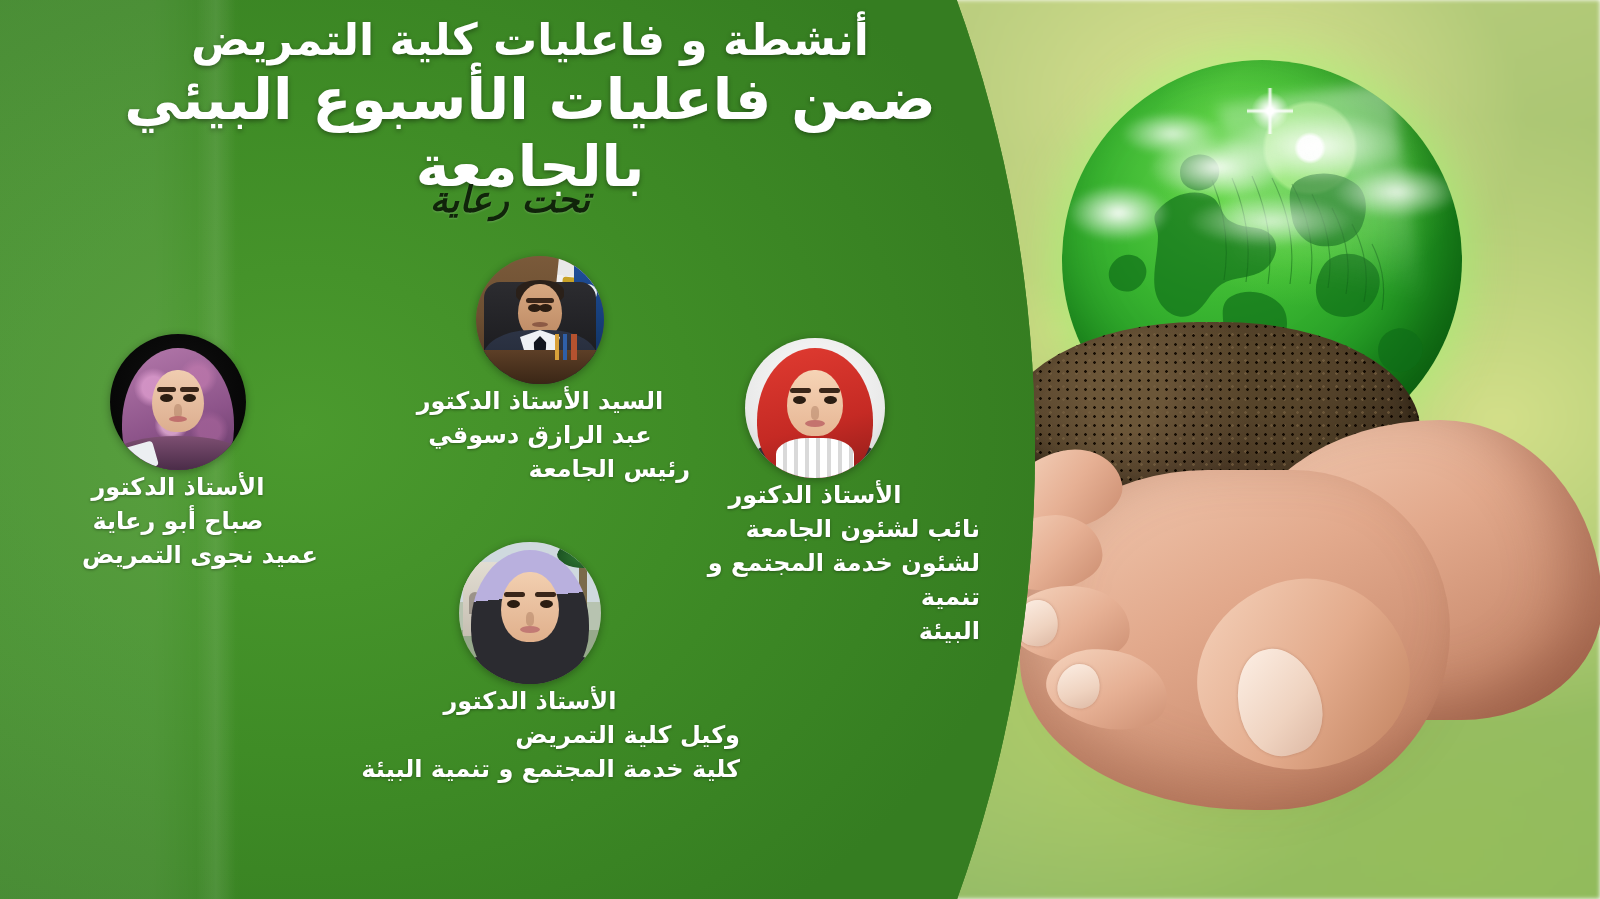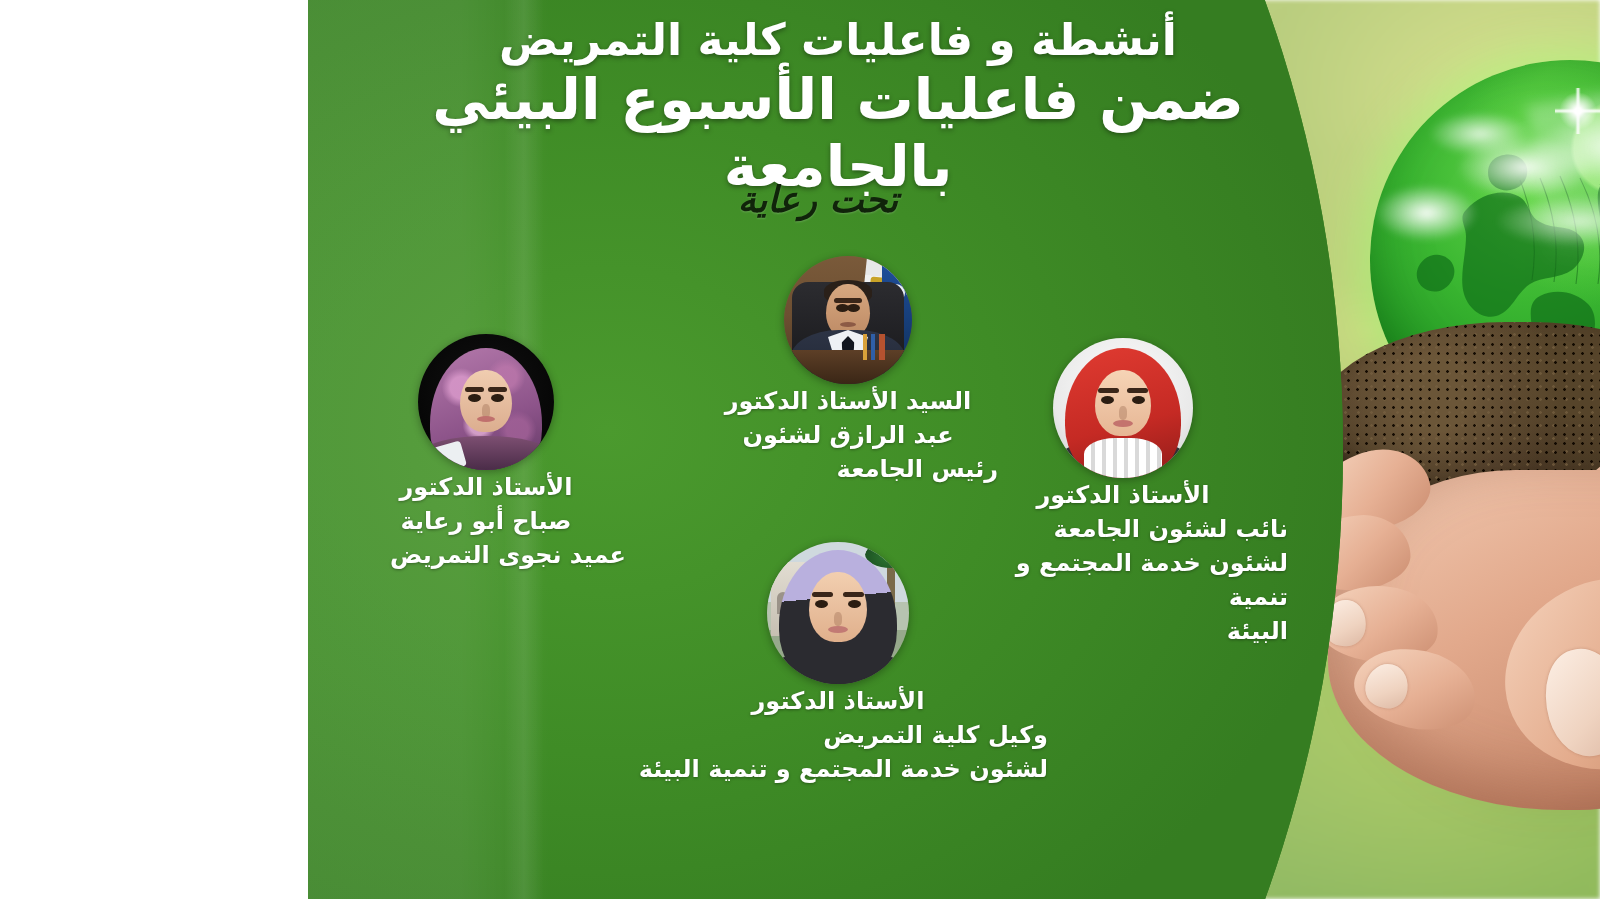--- a/index.html
+++ b/index.html
@@ -1,19 +1,19 @@
 <!DOCTYPE html>
 <html lang="ar" dir="rtl"><head>
 <meta charset="utf-8">
 <title>Nursing Faculty Environmental Week Poster</title>
 <style>
   html,body{margin:0;padding:0;background:#ffffff;}
   #poster{
     position:relative;
-    width:1292px;height:899px;
+    width:1600px;height:899px;
     overflow:hidden;
     font-family:"DejaVu Sans","Liberation Sans",sans-serif;
     direction:rtl;
   }
 
   
   .bg-photo{
     position:absolute;inset:0;
     background:
       radial-gradient(ellipse 420px 300px at 1230px 120px, rgba(226,231,150,.95), rgba(226,231,150,0) 70%),
@@ -343,21 +343,21 @@
         <div class="mouth"></div>
         <div class="suit"></div>
         <div class="shirt"></div>
         <div class="tie"></div>
         <div class="desk"></div>
         <div class="pens"></div>
       </div>
     </div>
     <div class="cap">
       <span class="role-top">السيد الأستاذ الدكتور</span>
-      <span class="name">عبد الرازق لشئون</span>
+      <span class="name">عبد الرازق دسوقي</span>
       <span class="title">رئيس الجامعة</span>
     </div>
   </div>
 
   <div class="person" id="p-dean">
     <div class="avatar">
       <div class="ph" id="ph-dean">
         <div class="scene"></div>
         <div class="hijab"></div>
         <div class="shoulders"></div>
@@ -417,17 +417,17 @@
           <div class="brow r"></div>
         <div class="eye l"></div>
           <div class="eye r"></div>
         <div class="nose" style="top:70px;z-index:3;"></div>
         <div class="mouth"></div>
       </div>
     </div>
     <div class="cap">
       <span class="role-top">الأستاذ الدكتور</span>
       <span class="title">وكيل كلية التمريض</span>
-      <span class="title">لشئون خدمة المجتمع و تنمية البيئة</span>
+      <span class="title">كلية خدمة المجتمع و تنمية البيئة</span>
     </div>
   </div>
 
 </div>
 
 </body></html>

